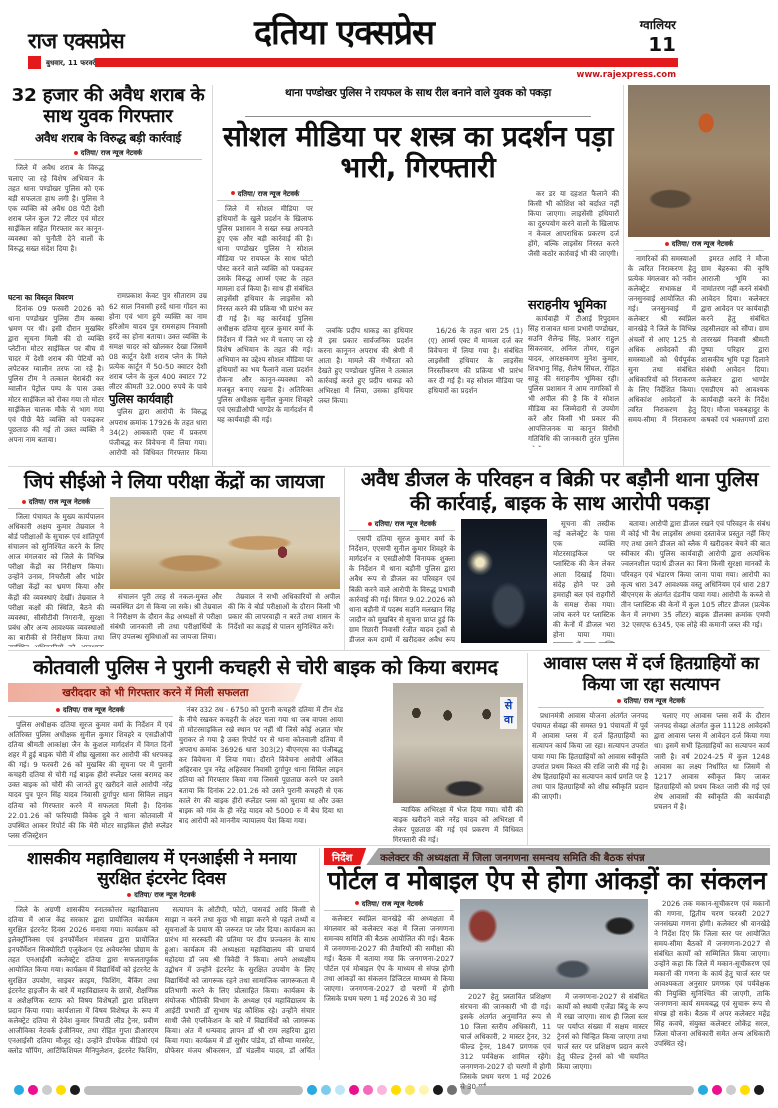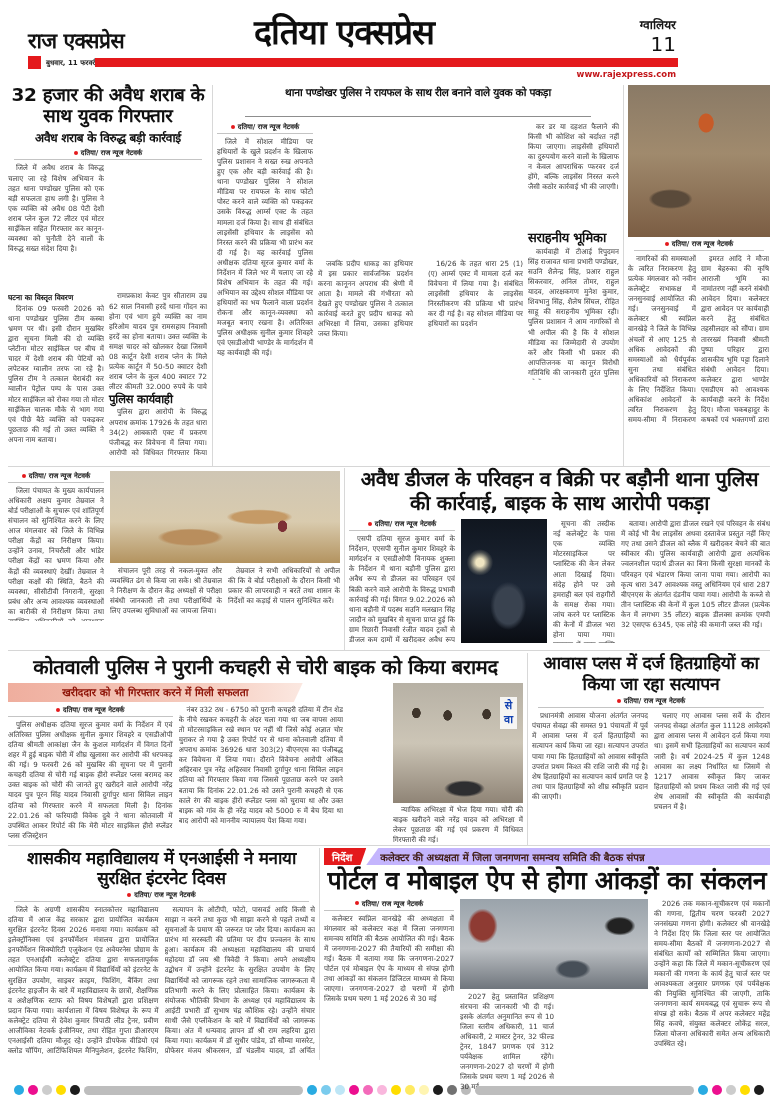--- a/index.html
+++ b/index.html
@@ -6,21 +6,21 @@
   .page{position:relative;width:778px;height:1108px;background:#ffffff;margin:0 auto;overflow:hidden;
         font-family:"DejaVu Sans",sans-serif;}
   
   .masthead{position:absolute;top:0;left:0;width:688px;height:84px;}
   .brand{position:absolute;left:28px;top:26px;font-size:21px;font-weight:800;color:#121212;letter-spacing:-0.5px;}
   .dateline{position:absolute;left:28px;top:56px;display:flex;align-items:center;gap:5px;}
   .redsq{width:13px;height:13px;background:#e4191c;}
   .brand-date{font-size:7px;font-weight:700;color:#222;}
   .edition-title{position:absolute;left:0;right:0;top:8px;text-align:center;font-size:34px;font-weight:800;color:#0d0d0d;letter-spacing:-1px;}
   .city{position:absolute;right:12px;top:16px;font-size:12px;font-weight:700;color:#151515;text-align:right;}
-  .pagenum{position:absolute;right:12px;top:32px;font-size:20px;font-weight:400;color:#111;text-align:right;}
+  .pagenum{position:absolute;right:12px;top:32px;font-size:20px;font-weight:700;color:#111;text-align:right;}
   .redbar{position:absolute;left:95px;right:10px;top:58px;height:9px;background:#e4191c;}
   .website{position:absolute;right:12px;top:69px;font-size:8.5px;font-weight:700;color:#c3161a;}
   
   .band{position:absolute;left:8px;right:8px;display:flex;align-items:stretch;}
   .hr{border-bottom:1px solid #d6d6d6;}
   .vdiv{width:1px;background:#d8d8d8;margin:0 4px;flex:none;}
   .hl{font-weight:700;color:#101010;text-align:center;letter-spacing:-0.3px;}
   .byline{display:flex;align-items:center;justify-content:center;gap:3px;font-size:6.8px;font-weight:700;color:#222;
           border-bottom:1px solid #c4c4c4;padding-bottom:2px;margin:2px 6px 3px 6px;}
   .bdot{width:4px;height:4px;border-radius:50%;background:#e4191c;flex:none;}
@@ -67,21 +67,21 @@
      linear-gradient(180deg,#9aa3ab 0%,#bcc0c4 55%,#6f757c 100%);}
   .sign{position:absolute;right:6px;top:14px;width:15px;background:rgba(255,255,255,0.85);
         color:#1241b0;font-size:11px;font-weight:800;line-height:1.25;text-align:center;padding:2px 1px;}
   
   .subbox{background:linear-gradient(90deg,#efae9e 0%,#f6cfc2 70%,#fbe8e1 100%);color:#8e1307;font-weight:700;
           font-size:10.5px;padding:2px 10px 3px 10px;text-align:center;clip-path:polygon(0 0,100% 0,97% 100%,0 100%);}
   
   .kband{display:flex;align-items:stretch;height:17px;margin-bottom:2px;}
   .kbadge{background:#e4191c;color:#fff;font-weight:700;font-size:10px;padding:2px 14px 0 8px;
           clip-path:polygon(0 0,100% 0,86% 100%,0 100%);flex:none;}
-  .ktext{background:#c4b5fd;color:#43201a;font-weight:700;font-size:10px;padding:2px 10px 0 14px;flex:1;
+  .ktext{background:#a3a3a3;color:#43201a;font-weight:700;font-size:10px;padding:2px 10px 0 14px;flex:1;
          clip-path:polygon(3% 0,100% 0,100% 100%,0 100%);}
   
   .regrow{position:absolute;left:0;right:0;bottom:12px;height:12px;display:flex;align-items:center;gap:4px;padding:0 14px;}
   .rd{width:10px;height:10px;border-radius:50%;flex:none;}
   .rbar{height:9px;background:#bdbdbd;border-radius:5px;flex:1;}
   .c{background:#29abe2}.m{background:#ec0f8f}.g{background:#cccccc}.y{background:#ffdd00}.k{background:#1c1c1c}
   .o66{opacity:.62}.o33{opacity:.3}
 </style>
 </head>
 <body>
@@ -122,37 +122,38 @@
           <div class="hl" style="font-size:11.5px;text-align:left;margin:2px 0 1px 0;">पुलिस कार्यवाही</div>
           <div class="body" style="flex:1;">पुलिस द्वारा आरोपी के विरुद्ध अपराध क्रमांक 17926 के तहत धारा 34(2) आबकारी एक्ट में प्रकरण पंजीबद्ध कर विवेचना में लिया गया। आरोपी को विधिवत गिरफ्तार किया गया जिसे माननीय न्यायालय के समक्ष पेश किया जायेगा।</div>
         </div>
       </div>
     </div>
 
     <div class="vdiv"></div>
 
     <div class="art" style="flex:1;">
       <div class="hl" style="font-size:10.5px;border-bottom:1px solid #8d8d8d;width:86%;margin:0 auto;padding-bottom:17px;">थाना पण्डोखर पुलिस ने रायफल के साथ रील बनाने वाले युवक को पकड़ा</div>
+      <div class="hl" style="font-size:28px;line-height:1.12;margin-top:4px;">सोशल मीडिया पर शस्त्र का प्रदर्शन पड़ा भारी, गिरफ्तारी</div>
       <div style="display:flex;gap:5px;margin-top:5px;height:258px;">
         <div style="width:96px;flex:none;display:flex;flex-direction:column;">
           <div class="byline" style="margin:0 0 3px 0;">
             <span class="bdot"></span>
             <span>दतिया/ राज न्यूज नेटवर्क</span>
           </div>
           <div class="body" style="flex:1;">जिले में सोशल मीडिया पर हथियारों के खुले प्रदर्शन के खिलाफ पुलिस प्रशासन ने सख्त रुख अपनाते हुए एक और बड़ी कार्रवाई की है। थाना पण्डोखर पुलिस ने सोशल मीडिया पर रायफल के साथ फोटो पोस्ट करने वाले व्यक्ति को पकड़कर उसके विरुद्ध आर्म्स एक्ट के तहत मामला दर्ज किया है। साथ ही संबंधित लाइसेंसी हथियार के लाइसेंस को निरस्त करने की प्रक्रिया भी प्रारंभ कर दी गई है। यह कार्रवाई पुलिस अधीक्षक दतिया सूरज कुमार वर्मा के निर्देशन में जिले भर में चलाए जा रहे विशेष अभियान के तहत की गई। अभियान का उद्देश्य सोशल मीडिया पर हथियारों का भय फैलाने वाला प्रदर्शन रोकना और कानून-व्यवस्था को मजबूत बनाए रखना है। अतिरिक्त पुलिस अधीक्षक सुनील कुमार शिवहरे एवं एसडीओपी भाण्डेर के मार्गदर्शन में यह कार्यवाही की गई।</div>
         </div>
         <div style="width:205px;flex:none;display:flex;flex-direction:column;">
           <div class="photo ph-police4" style="width:205px;height:134px;"></div>
           <div style="display:flex;gap:15px;flex:1;margin-top:3px;">
             <div class="body" style="width:100px;">जबकि प्रदीप धाकड़ का हथियार में इस प्रकार सार्वजनिक प्रदर्शन करना कानूनन अपराध की श्रेणी में आता है। मामले की गंभीरता को देखते हुए पण्डोखर पुलिस ने तत्काल कार्रवाई करते हुए प्रदीप धाकड़ को अभिरक्षा में लिया, उसका हथियार जब्त किया।</div>
             <div class="body" style="width:100px;">16/26 के तहत धारा 25 (1) (ए) आर्म्स एक्ट में मामला दर्ज कर विवेचना में लिया गया है। संबंधित लाइसेंसी हथियार के लाइसेंस निरस्तीकरण की प्रक्रिया भी प्रारंभ कर दी गई है। वह सोशल मीडिया पर हथियारों का प्रदर्शन</div>
           </div>
         </div>
         <div style="flex:1;display:flex;flex-direction:column;">
-          <div class="body" style="height:104px;">कर डर या दहशत फैलाने की किसी भी कोशिश को बर्दाश्त नहीं किया जाएगा। लाइसेंसी हथियारों का दुरुपयोग करने वालों के खिलाफ न केवल आपराधिक प्फरवर दर्ज होंगे, बल्कि लाइसेंस निरस्त करने जैसी कठोर कार्रवाई भी की जाएगी।</div>
+          <div class="body" style="height:104px;">कर डर या दहशत फैलाने की किसी भी कोशिश को बर्दाश्त नहीं किया जाएगा। लाइसेंसी हथियारों का दुरुपयोग करने वालों के खिलाफ न केवल आपराधिक प्रकरण दर्ज होंगे, बल्कि लाइसेंस निरस्त करने जैसी कठोर कार्रवाई भी की जाएगी।</div>
           <div class="hl" style="font-size:13px;text-align:left;margin:2px 0 1px 0;">सराहनीय भूमिका</div>
           <div class="body" style="flex:1;">कार्यवाही में टीआई रिपुदमन सिंह राजावत थाना प्रभारी पण्डोखर, सउनि शैलेन्द्र सिंह, प्रआर राहुल सिकरवार, अनिल तोमर, राहुल यादव, आरक्षकगण मुनेश कुमार, शिवभानु सिंह, शैलेष सिंघल, रोहित साहू की सराहनीय भूमिका रही। पुलिस प्रशासन ने आम नागरिकों से भी अपील की है कि वे सोशल मीडिया का जिम्मेदारी से उपयोग करें और किसी भी प्रकार की आपत्तिजनक या कानून विरोधी गतिविधि की जानकारी तुरंत पुलिस को दें।</div>
         </div>
       </div>
     </div>
 
     <div class="vdiv"></div>
 
     <div class="art" style="width:142px;flex:none;">
       <div class="photo ph-jansunvai" style="width:142px;height:152px;"></div>
@@ -163,20 +164,21 @@
       <div style="display:flex;gap:5px;height:168px;">
         <div class="body" style="width:68px;">नागरिकों की समस्याओं के त्वरित निराकरण हेतु प्रत्येक मंगलवार को नवीन कलेक्ट्रेट सभाकक्ष में जनसुनवाई आयोजित की गई। जनसुनवाई में कलेक्टर श्री स्वप्निल वानखेड़े ने जिले के विभिन्न अंचलों से आए 125 से अधिक आवेदकों की समस्याओं को धैर्यपूर्वक सुना तथा संबंधित अधिकारियों को निराकरण के लिए निर्देशित किया। अधिकांश आवेदनों के त्वरित निराकरण हेतु समय-सीमा में निराकरण करने के निर्देश दिए गए। जन सुनवाई के दौरान इन्दरगढ़ निवासी कैलाश जाटव ने दिव्यांग होने के कारण आने-जाने हेतु बैटरी चलित ट्राईसिकल प्रदाय करने संबंधी आवेदन दिया। कलेक्टर द्वारा आवेदन पत्र पर कार्यवाही करते हुए जनपद सेवढ़ा को नियमानुसार आवश्यक कार्यवाही करने के निर्देश दिए। ग्राम बेहरुका तहसील दतिया निवासी जगदीश, प्रहलाद,</div>
         <div class="body" style="width:68px;">इमरत आदि ने मौजा ग्राम बेहरुका की कृषि आराजी भूमि का नामांतरण नहीं करने संबंधी आवेदन दिया। कलेक्टर द्वारा आवेदन पर कार्यवाही करने हेतु संबंधित तहसीलदार को सौंपा। ग्राम ताररख्यं निवासी श्रीमती पुष्पा परिहार द्वारा शासकीय भूमि पट्टा दिलाने संबंधी आवेदन दिया। कलेक्टर द्वारा भाण्डेर एसडीएम को आवश्यक कार्यवाही करने के निर्देश दिए। मौजा चकबहादुर के कृषकों एवं भक्तगणों द्वारा आवेदन दिया कि भाण्डेर मेन रोड़ से माता मंदिर चकबहादुरपुर होते हुए भिटोरा सम्पर्क मार्ग जर्जर हुआ है जो कि 10 वर्षों से नहर की पुलिया टूट जाने के कारण आवागमन अवरुद्ध है। इसी प्रकार जन सुनवाई के दौरान रास्ता अवरुद्ध करने, नाले के पानी की निकासी, वृद्धावस्था पेंशन, सीमांकन, नामांतरण, बंटवारा, बीपीएल सूची में नाम जुड़वाने, सड़क निर्माण, साफ-सफाई व्यवस्था, खाद्यान वितरण, आर्थिक सहायता, छात्रवृत्ति आदि से संबंधित आवेदन आए।</div>
       </div>
     </div>
   </div>
 
   <div class="band hr" style="top:468px;height:182px;">
 
     <div class="art" style="width:332px;flex:none;">
+      <div class="hl" style="font-size:19px;">जिपं सीईओ ने लिया परीक्षा केंद्रों का जायजा</div>
       <div style="display:flex;gap:6px;margin-top:3px;height:150px;">
         <div style="width:96px;flex:none;display:flex;flex-direction:column;">
           <div class="byline" style="margin:0 0 3px 0;">
             <span class="bdot"></span>
             <span>दतिया/ राज न्यूज नेटवर्क</span>
           </div>
           <div class="body" style="flex:1;">जिला पंचायत के मुख्य कार्यपालन अधिकारी अक्षय कुमार तेम्रवाल ने बोर्ड परीक्षाओं के सुचारू एवं शांतिपूर्ण संचालन को सुनिश्चित करने के लिए आज मंगलवार को जिले के विभिन्न परीक्षा केंद्रों का निरीक्षण किया। उन्होंने उनाव, निचरौली और भांडेर परीक्षा केंद्रों का भ्रमण किया और केंद्रों की व्यवस्थाएं देखीं। तेम्रवाल ने परीक्षा कक्षों की स्थिति, बैठने की व्यवस्था, सीसीटीवी निगरानी, सुरक्षा प्रबंध और अन्य आवश्यक व्यवस्थाओं का बारीकी से निरीक्षण किया तथा उपस्थित अधिकारियों को आवश्यक दिशा निर्देश दिये।</div>
         </div>
         <div style="flex:1;display:flex;flex-direction:column;">
           <div class="photo ph-exam" style="width:100%;height:92px;"></div>
@@ -276,20 +278,21 @@
           <div class="byline" style="margin:0 0 3px 0;">
             <span class="bdot"></span>
             <span>दतिया/ राज न्यूज नेटवर्क</span>
           </div>
           <div class="body" style="flex:1;">कलेक्टर स्वप्निल वानखेड़े की अध्यक्षता में मंगलवार को कलेक्टर कक्ष में जिला जनगणना समन्वय समिति की बैठक आयोजित की गई। बैठक में जनगणना-2027 की तैयारियों की समीक्षा की गई। बैठक में बताया गया कि जनगणना-2027 पोर्टल एवं मोबाइल ऐप के माध्यम से संपन्न होगी तथा आंकड़ों का संकलन डिजिटल माध्यम से किया जाएगा। जनगणना-2027 दो चरणों में होगी जिसके प्रथम चरण 1 मई 2026 से 30 मई</div>
         </div>
         <div style="width:188px;flex:none;display:flex;flex-direction:column;">
           <div class="photo ph-census" style="width:188px;height:90px;"></div>
           <div style="display:flex;gap:6px;flex:1;margin-top:3px;">
             <div class="body" style="width:50%;">2027 हेतु प्रस्तावित प्रशिक्षण संरचना की जानकारी भी दी गई। इसके अंतर्गत अनुमानित रूप से 10 जिला स्तरीय अधिकारी, 11 चार्ज अधिकारी, 2 मास्टर ट्रेनर, 32 फील्ड ट्रेनर, 1847 प्रगणक एवं 312 पर्यवेक्षक शामिल रहेंगे। जनगणना-2027 दो चरणों में होगी जिसके प्रथम चरण 1 मई 2026 से 30 मई</div>
+            <div class="body" style="width:50%;">में जनगणना-2027 से संबंधित कार्यों को स्थायी एजेंडा बिंदु के रूप में रखा जाएगा। साथ ही जिला स्तर पर पर्याप्त संख्या में सक्षम मास्टर ट्रेनर्स को चिन्हित किया जाएगा तथा चार्ज स्तर पर प्रशिक्षण प्रदान करने हेतु फील्ड ट्रेनर्स को भी चयनित किया जाएगा।</div>
           </div>
         </div>
         <div class="body" style="flex:1;">2026 तक मकान-सूचीकरण एवं मकानों की गणना, द्वितीय चरण फरवरी 2027 जनसंख्या गणना होगी। कलेक्टर श्री वानखेड़े ने निर्देश दिए कि जिला स्तर पर आयोजित समय-सीमा बैठकों में जनगणना-2027 से संबंधित कार्यों को सम्मिलित किया जाएगा। उन्होंने कहा कि जिले में मकान-सूचीकरण एवं मकानों की गणना के कार्य हेतु चार्ज स्तर पर आवश्यकता अनुसार प्रगणक एवं पर्यवेक्षक की नियुक्ति सुनिश्चित की जाएगी, ताकि जनगणना कार्य समयबद्ध एवं सुचारू रूप से संपन्न हो सके। बैठक में अपर कलेक्टर महेंद्र सिंह कवचे, संयुक्त कलेक्टर लोकेंद्र सरल, जिला योजना अधिकारी समेत अन्य अधिकारी उपस्थित रहे।</div>
       </div>
     </div>
   </div>
 
   <div class="regrow">
     <span class="rd c"></span>
     <span class="rd m"></span>

